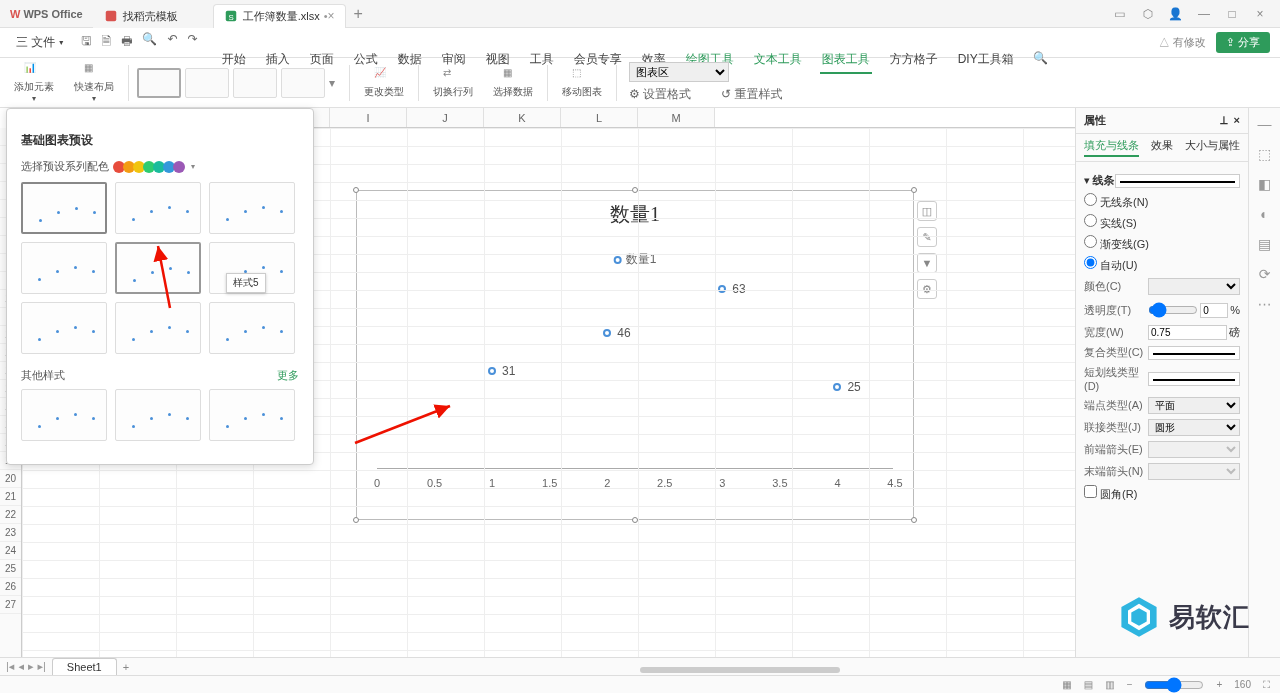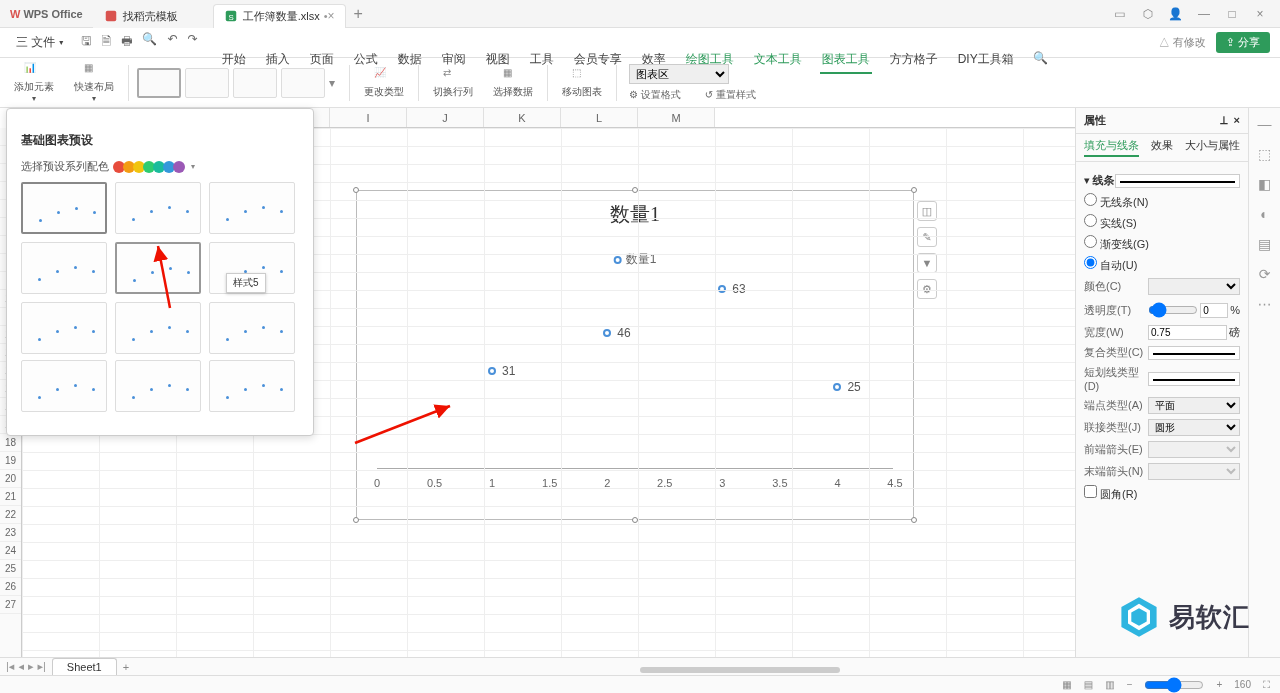--- a/index.html
+++ b/index.html
@@ -33,21 +33,21 @@
 .ribbon { height:50px; border-bottom:1px solid #e0e0e0; display:flex; align-items:center; padding:2px 8px; gap:8px; }
 .ribbon .grp { display:flex; flex-direction:column; align-items:center; justify-content:center; height:100%; padding:0 6px; font-size:10px; color:#555; }
 .ribbon .sep { width:1px; height:36px; background:#e0e0e0; }
 .ribbon .ico { width:20px; height:16px; margin-bottom:2px; color:#888; }
 .ribbon .style-thumbs { display:flex; gap:4px; align-items:center; }
 .ribbon .style-thumb { width:44px; height:30px; border:1px solid #ddd; background:#fafafa; border-radius:2px; position:relative; }
 .ribbon .style-thumb.sel { border:2px solid #aaa; }
 .ribbon .dd { width:12px; color:#888; }
 .ribbon .select-area { display:flex; flex-direction:column; gap:4px; padding:0 4px; }
 .ribbon .select-area select { width:100px; font-size:11px; border:1px solid #ccc; padding:2px; }
-.ribbon .small-btns { display:flex; gap:24px; font-size:10px; color:#666;text-align:right; }
+.ribbon .small-btns { display:flex; gap:30px; font-size:12px; color:#666;text-align:right; }
 
 
 .main { position:absolute; top:108px; left:0; right:0; bottom:36px; }
 
 
 .sheet { position:absolute; left:0; top:0; right:205px; bottom:0; }
 .col-headers { position:absolute; left:22px; top:0; right:0; height:20px; display:flex; border-bottom:1px solid #ccc; }
 .col-headers .ch { flex:0 0 77px; border-right:1px solid #e0e0e0; text-align:center; color:#666; line-height:20px; font-size:11px; background:#fafafa; }
 .row-headers { position:absolute; left:0; top:20px; width:22px; bottom:0; border-right:1px solid #ccc; background:#fafafa; }
 .row-headers .rh { height:18px; text-align:center; color:#666; font-size:10px; line-height:18px; border-bottom:1px solid #eee; }
@@ -462,20 +462,24 @@
         </div>
         <div class="thumb">
           <div class="dots">
             <div class="dot" style="left: 10px; top: 25px;"></div>
             <div class="dot" style="left: 28px; top: 17px;"></div>
             <div class="dot" style="left: 46px; top: 13px;"></div>
             <div class="dot" style="left: 64px; top: 17px;"></div>
           </div>
         </div>
       </div>
+    <div class="section-label">
+      <span>其他样式</span>
+      <span class="more">更多</span>
+    </div>
     <div class="thumb-grid" id="tg2">
         <div class="thumb">
           <div class="dots">
             <div class="dot" style="left: 10px; top: 25px;"></div>
             <div class="dot" style="left: 28px; top: 17px;"></div>
             <div class="dot" style="left: 46px; top: 13px;"></div>
             <div class="dot" style="left: 64px; top: 17px;"></div>
           </div>
         </div>
         <div class="thumb">

